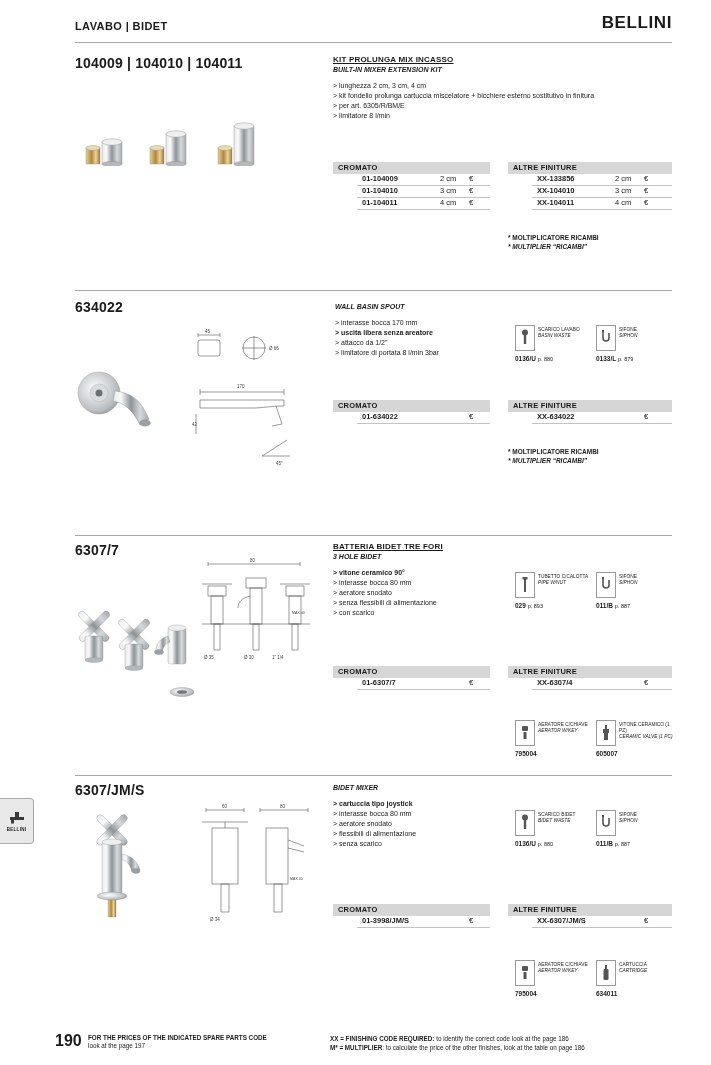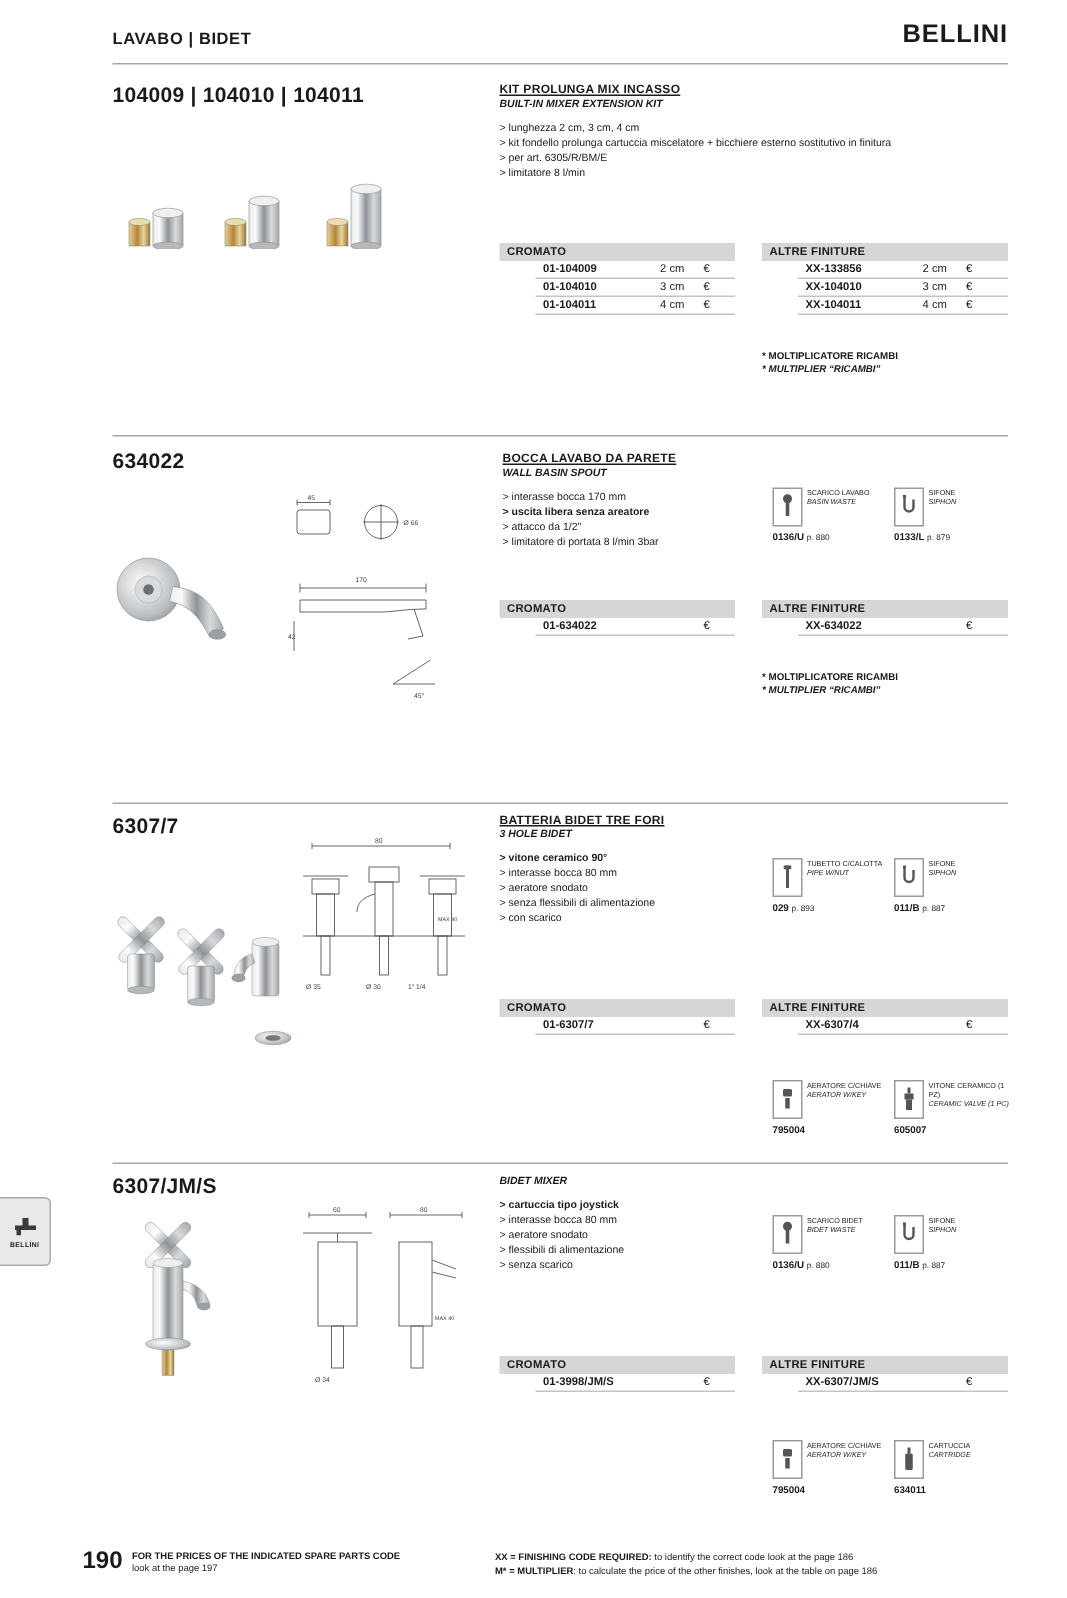--- a/index.html
+++ b/index.html
@@ -150,21 +150,20 @@
       <div class="it">* MULTIPLIER “RICAMBI”</div>
     </div>
 
     <div class="rule" style="top:290px"></div>
   </section>
 
   
   <section>
     <div class="abs pcode" style="left:75px;top:299px">634022</div>
     <div class="abs main-col" style="left:335px;top:301px">
-      <div class="title">BOCCA LAVABO DA PARETE</div>
       <div class="subtitle">WALL BASIN SPOUT</div>
       <div class="features">
         <div>&gt; interasse bocca 170 mm</div>
         <div class="b">&gt; uscita libera senza areatore</div>
         <div>&gt; attacco da 1/2"</div>
         <div>&gt; limitatore di portata 8 l/min 3bar</div>
       </div>
     </div>
 
     

